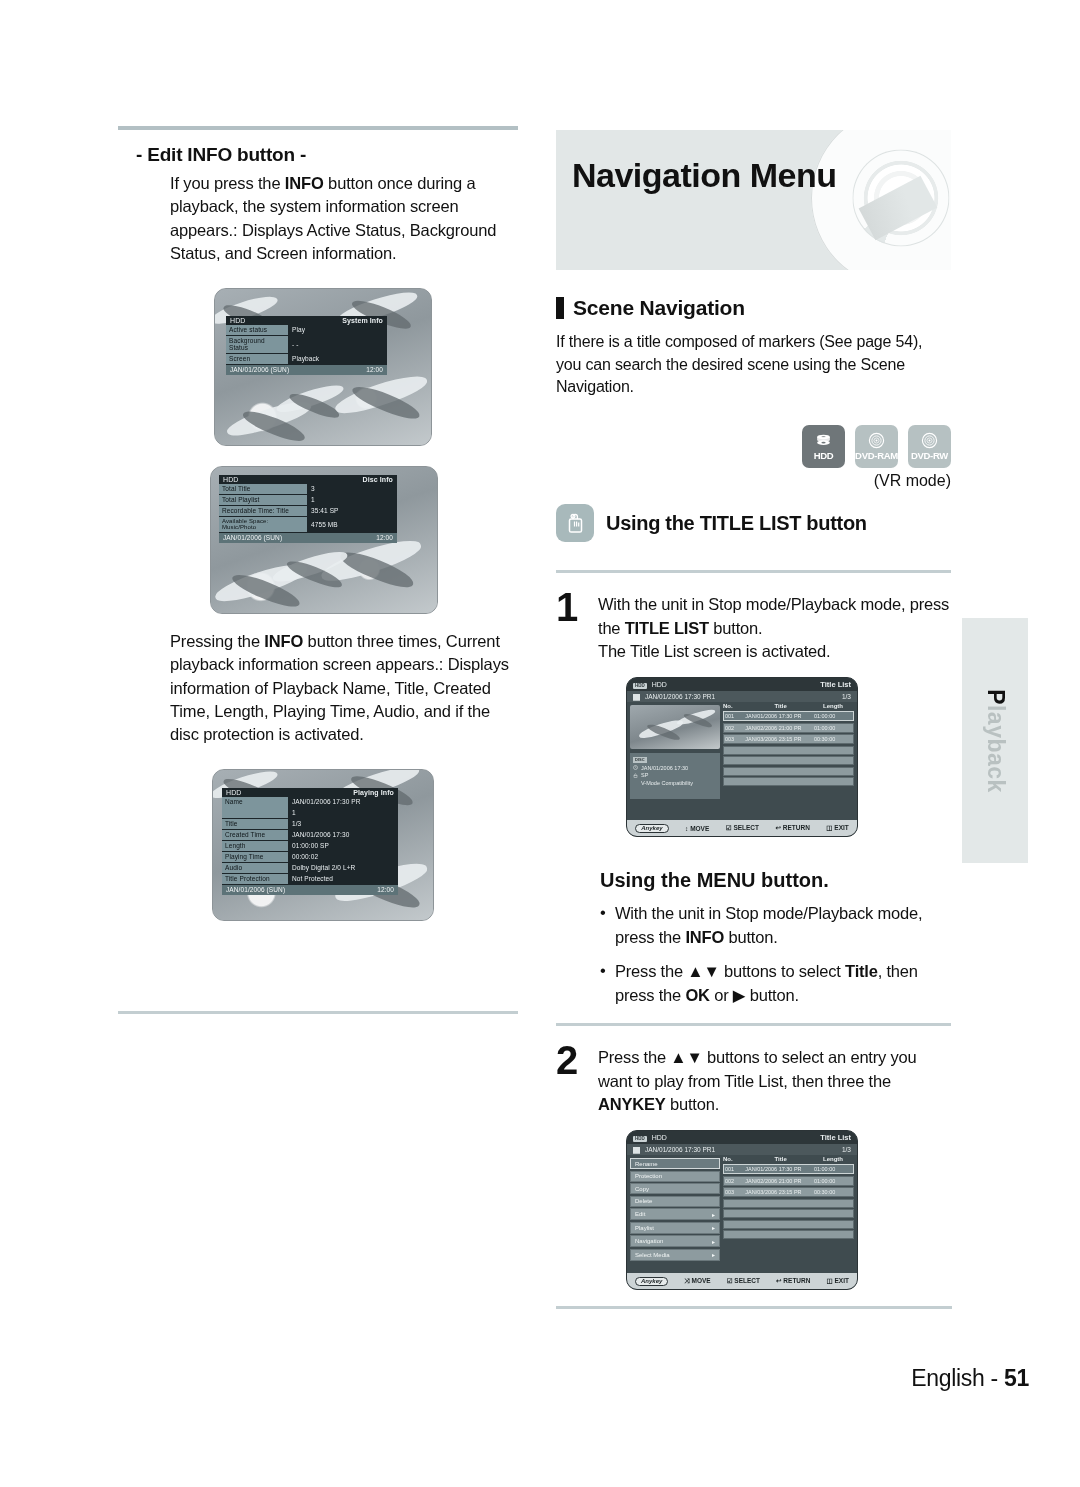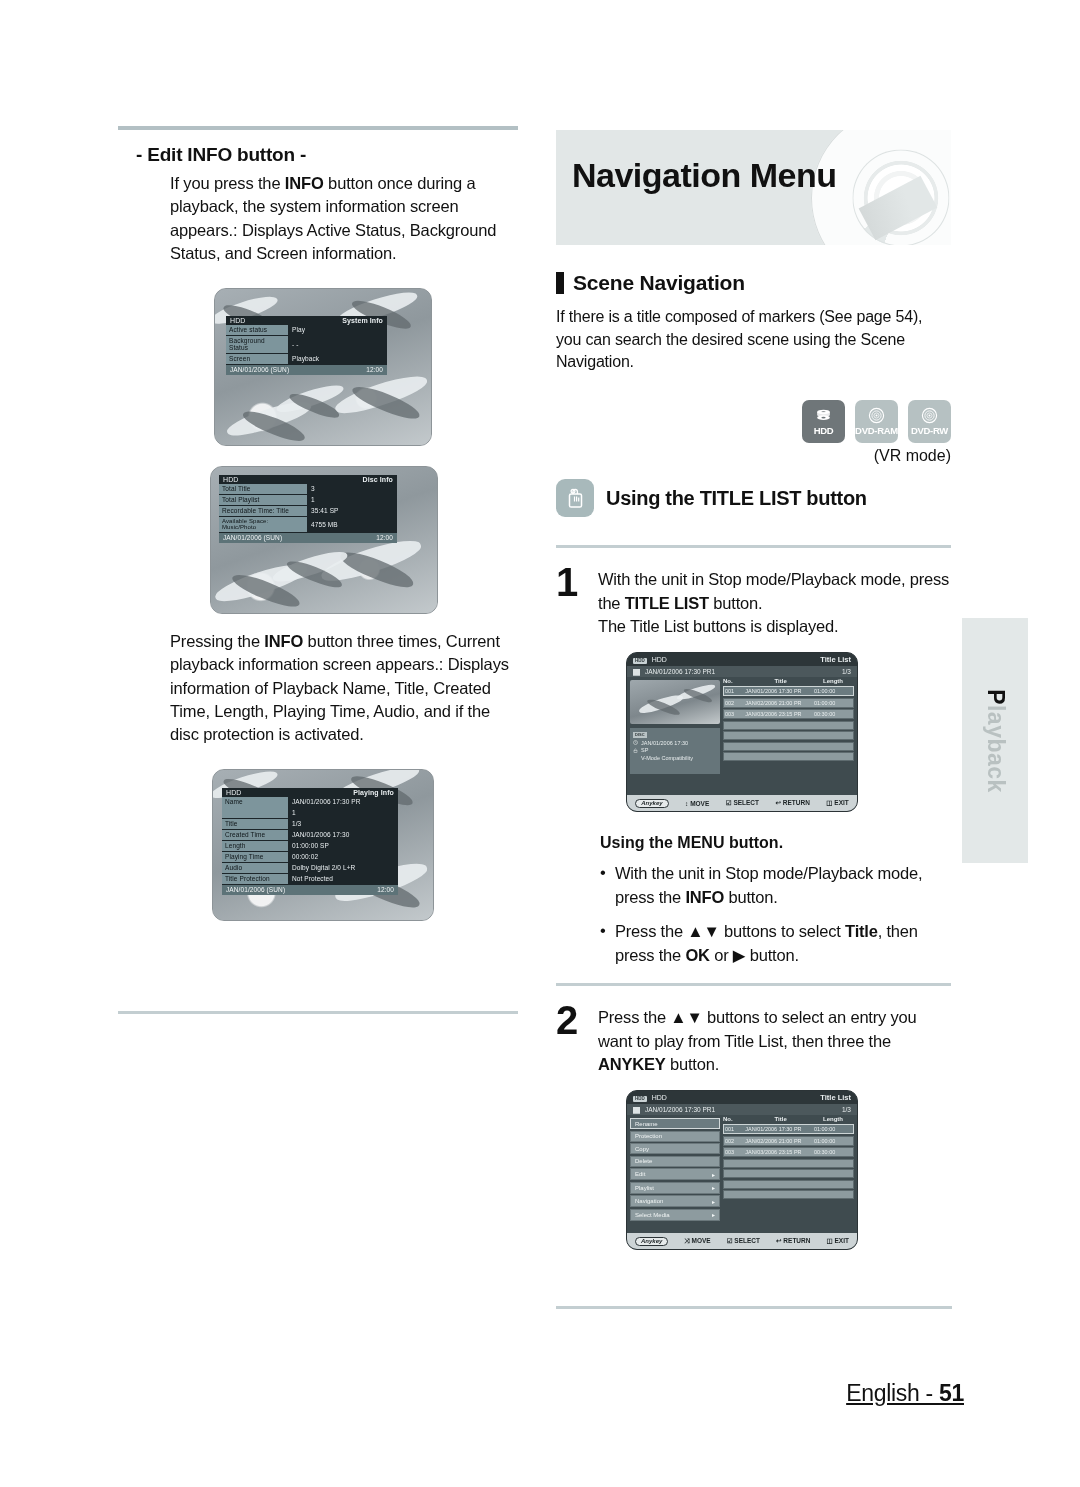--- a/index.html
+++ b/index.html
@@ -73,21 +73,21 @@
   .osd-val { padding:1.5px 4px; display:flex; align-items:center; }
   .osd-foot {
     display:flex; justify-content:space-between;
     background:#5d7378; color:#f1f4f5; padding:1.5px 4px; margin-top:1px;
   }
 
   
   #right-col { position:absolute; left:556px; top:130px; width:395px; }
 
   #banner {
-    position:relative; height:115px; background:#e2e7e7; overflow:hidden;
+    position:relative; height:140px; background:#e2e7e7; overflow:hidden;
   }
   #banner h1 {
     position:absolute; left:16px; top:26px; margin:0;
     font-size:34px; font-weight:bold; letter-spacing:-0.5px; color:#111;
   }
   .disc {
     position:absolute; right:-40px; top:-22px; width:180px; height:180px;
     border-radius:50%;
     background:
       radial-gradient(circle at 50% 50%, #ffffff 0 17%, #f2f4f4 17.5% 21%, #ffffff 21.5% 26%, #e7ebeb 26.5% 29%, #fbfcfc 29.5% 100%);
@@ -127,21 +127,21 @@
   .pressicon {
     width:38px; height:38px; border-radius:9px; background:#a8b9bb;
     display:flex; align-items:center; justify-content:center; flex:0 0 auto;
   }
   #titlelist-head h2 { margin:0; font-size:20px; font-weight:bold; letter-spacing:-0.3px; }
 
   
   .step { display:flex; gap:12px; margin-top:16px; }
   .stepnum { font-size:40px; font-weight:bold; line-height:0.92; width:30px; flex:0 0 auto; }
   .steptxt { font-size:16.5px; line-height:1.42; letter-spacing:-0.2px; padding-top:4px; }
-  .subhead { font-size:16px; font-weight:bold; margin:22px 0 10px 44px; }
+  .subhead { font-size:20px; font-weight:bold; margin:32px 0 10px 44px; }
   .bullets { margin:0 0 0 44px; padding:0; list-style:none; }
   .bullets li {
     font-size:16.5px; line-height:1.42; margin-bottom:11px;
     padding-left:15px; position:relative; letter-spacing:-0.2px;
   }
   .bullets li::before { content:"\2022"; position:absolute; left:0; top:-1px; }
 
   
   .tlscreen {
     position:relative; width:232px; height:160px; margin:14px auto 0 70px;
@@ -221,23 +221,23 @@
   #playback-tab span {
     position:absolute; left:50%; top:50%;
     transform:translate(-50%,-50%) rotate(90deg);
     font-size:23px; font-weight:bold; letter-spacing:0.5px;
     color:#b9c1c1; white-space:nowrap;
   }
   #playback-tab span::first-letter { color:#111; }
 
   
   #footer {
-    position:absolute; left:0; right:0; bottom:80px;
-    text-align:right; padding-right:116px;
-    font-size:23px; letter-spacing:-0.3px;text-decoration:underline;
+    position:absolute; left:0; right:0; bottom:95px;
+    text-align:right; padding-right:51px;
+    font-size:23px; letter-spacing:-0.3px;
   }
   #footer .num { font-weight:bold; }
   #footer-rule {
     position:absolute; left:556px; width:396px; bottom:178px; height:3px; background:#c3ced1;
   }
   #left-rule-bottom {
     position:absolute; left:118px; width:400px; bottom:473px; height:3px; background:#c3ced1;
   }
 </style>
 </head>
@@ -427,21 +427,21 @@
         <circle cx="10" cy="5.2" r="1.9" fill="none" stroke="#fff" stroke-width="1.3"></circle>
       </svg>
     </div>
     <h2>Using the TITLE LIST button</h2>
   </div>
 
   <div class="divider-thin" style="margin-top:28px;"></div>
 
   <div class="step">
     <div class="stepnum">1</div>
-    <div class="steptxt"><span>With the unit in Stop mode/Playback mode, press the </span><span class="bold">TITLE LIST</span><span> button.</span><br><span>The Title List buttons is displayed.</span></div>
+    <div class="steptxt"><span>With the unit in Stop mode/Playback mode, press the </span><span class="bold">TITLE LIST</span><span> button.</span><br><span>The Title List screen is activated.</span></div>
   </div>
 
   <div class="tlscreen">
     <div class="tl-top">
       <span><span class="hddchip">HDD</span><span class="tlname">HDD</span></span>
       <span class="tlright">Title List</span>
     </div>
     <div class="tl-sub">
       <span><span class="filmicon"></span><span>JAN/01/2006 17:30 PR1</span></span>
       <span>1/3</span>

